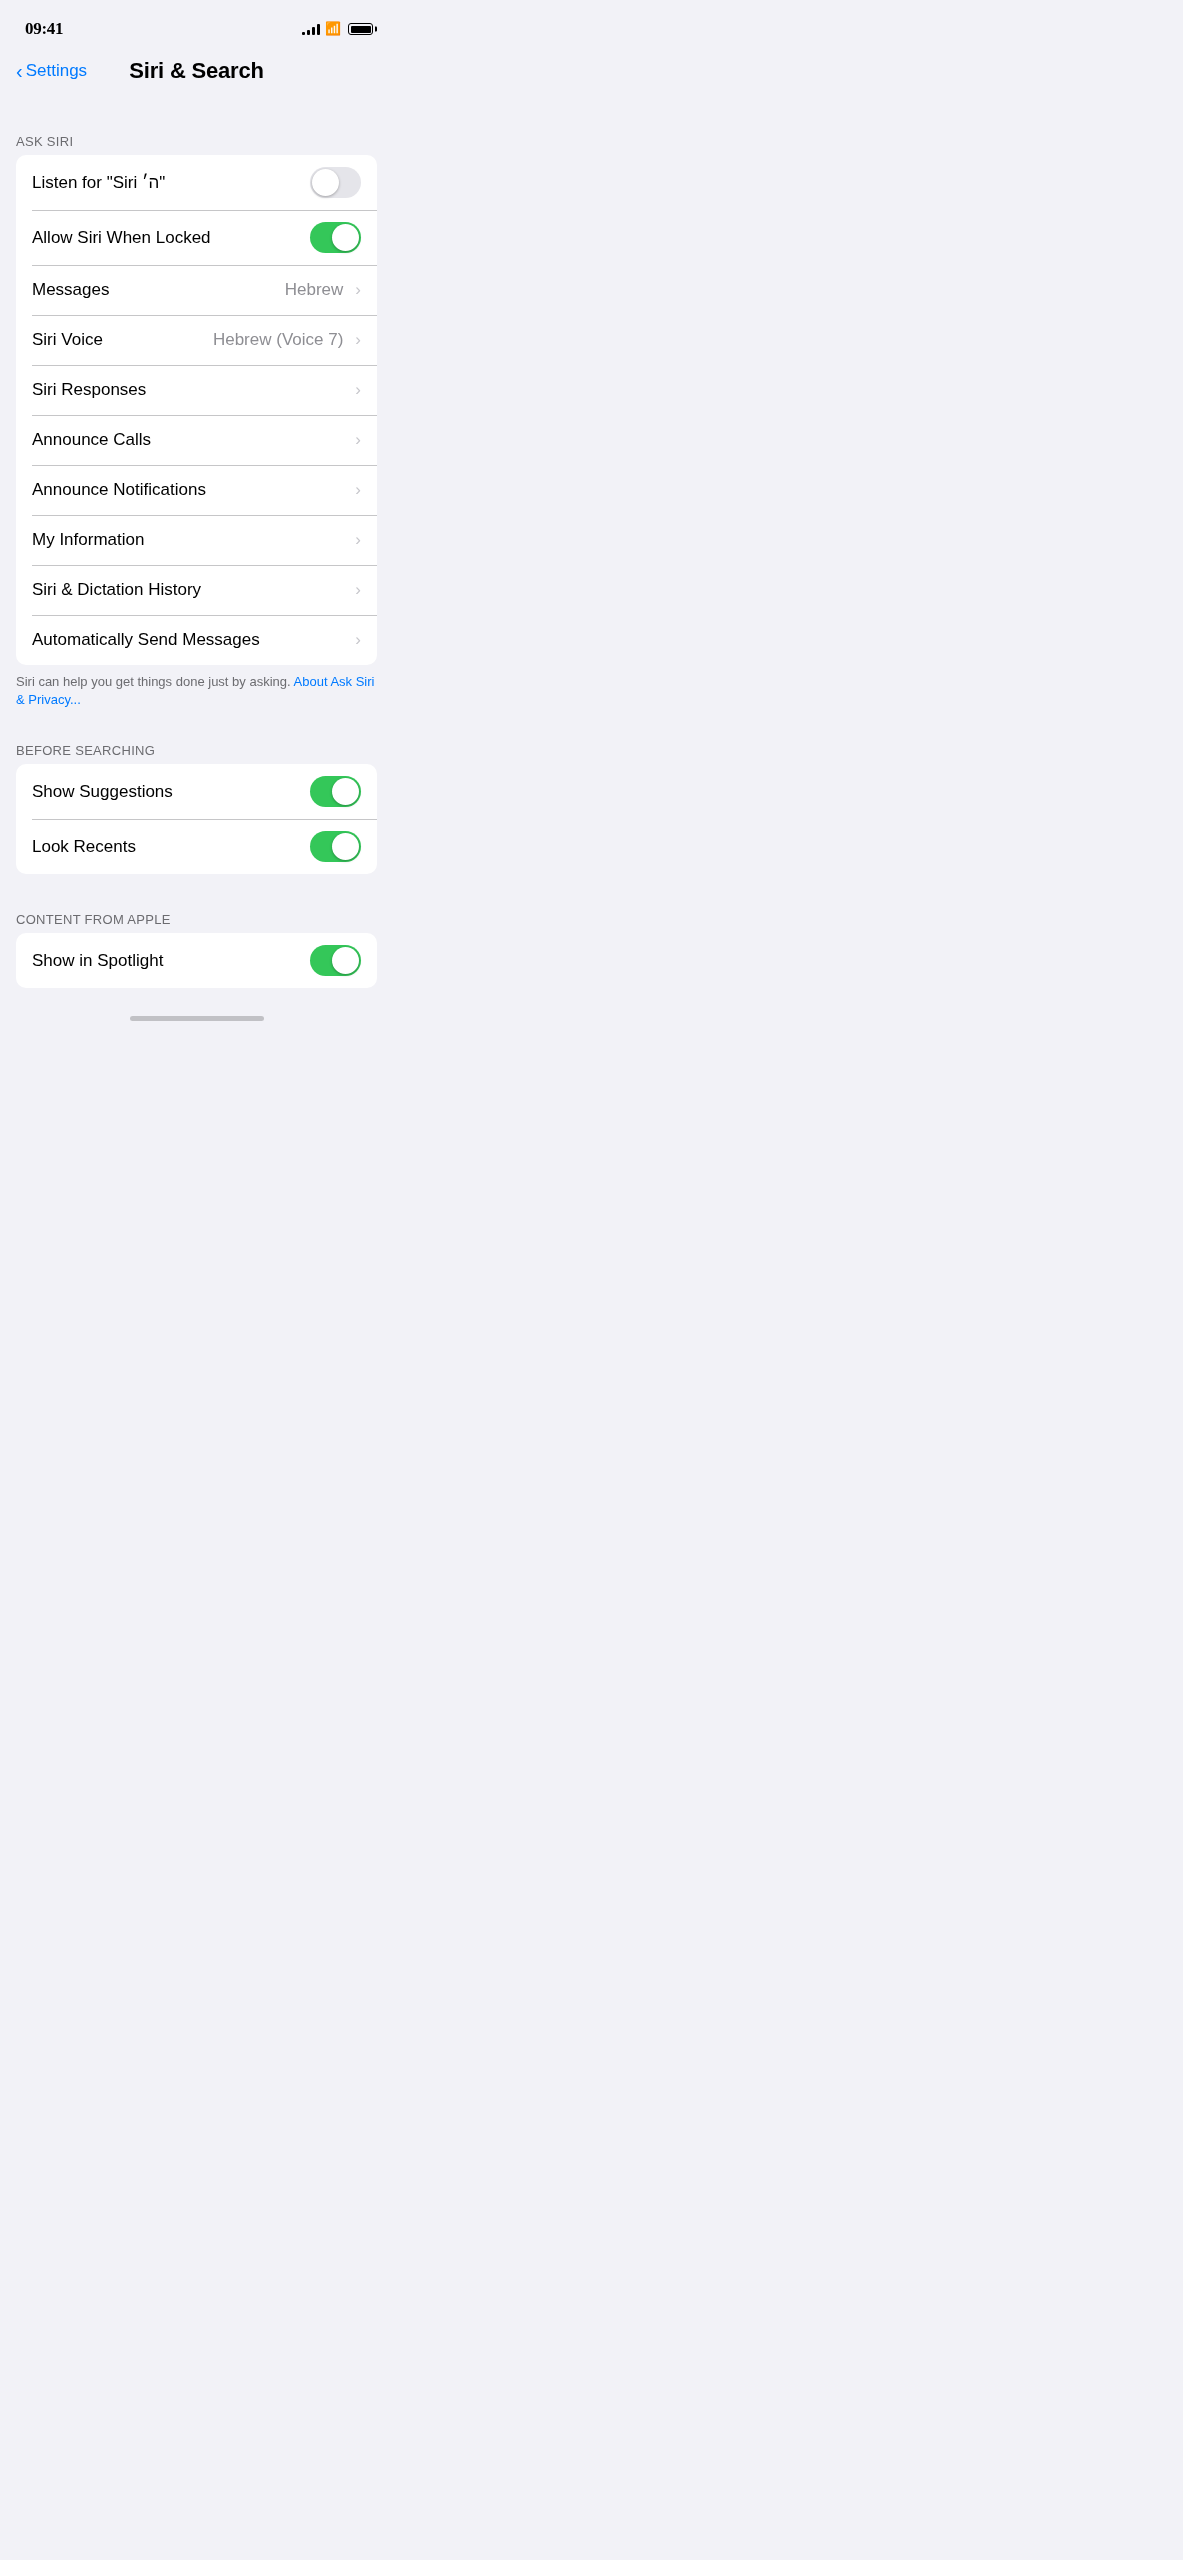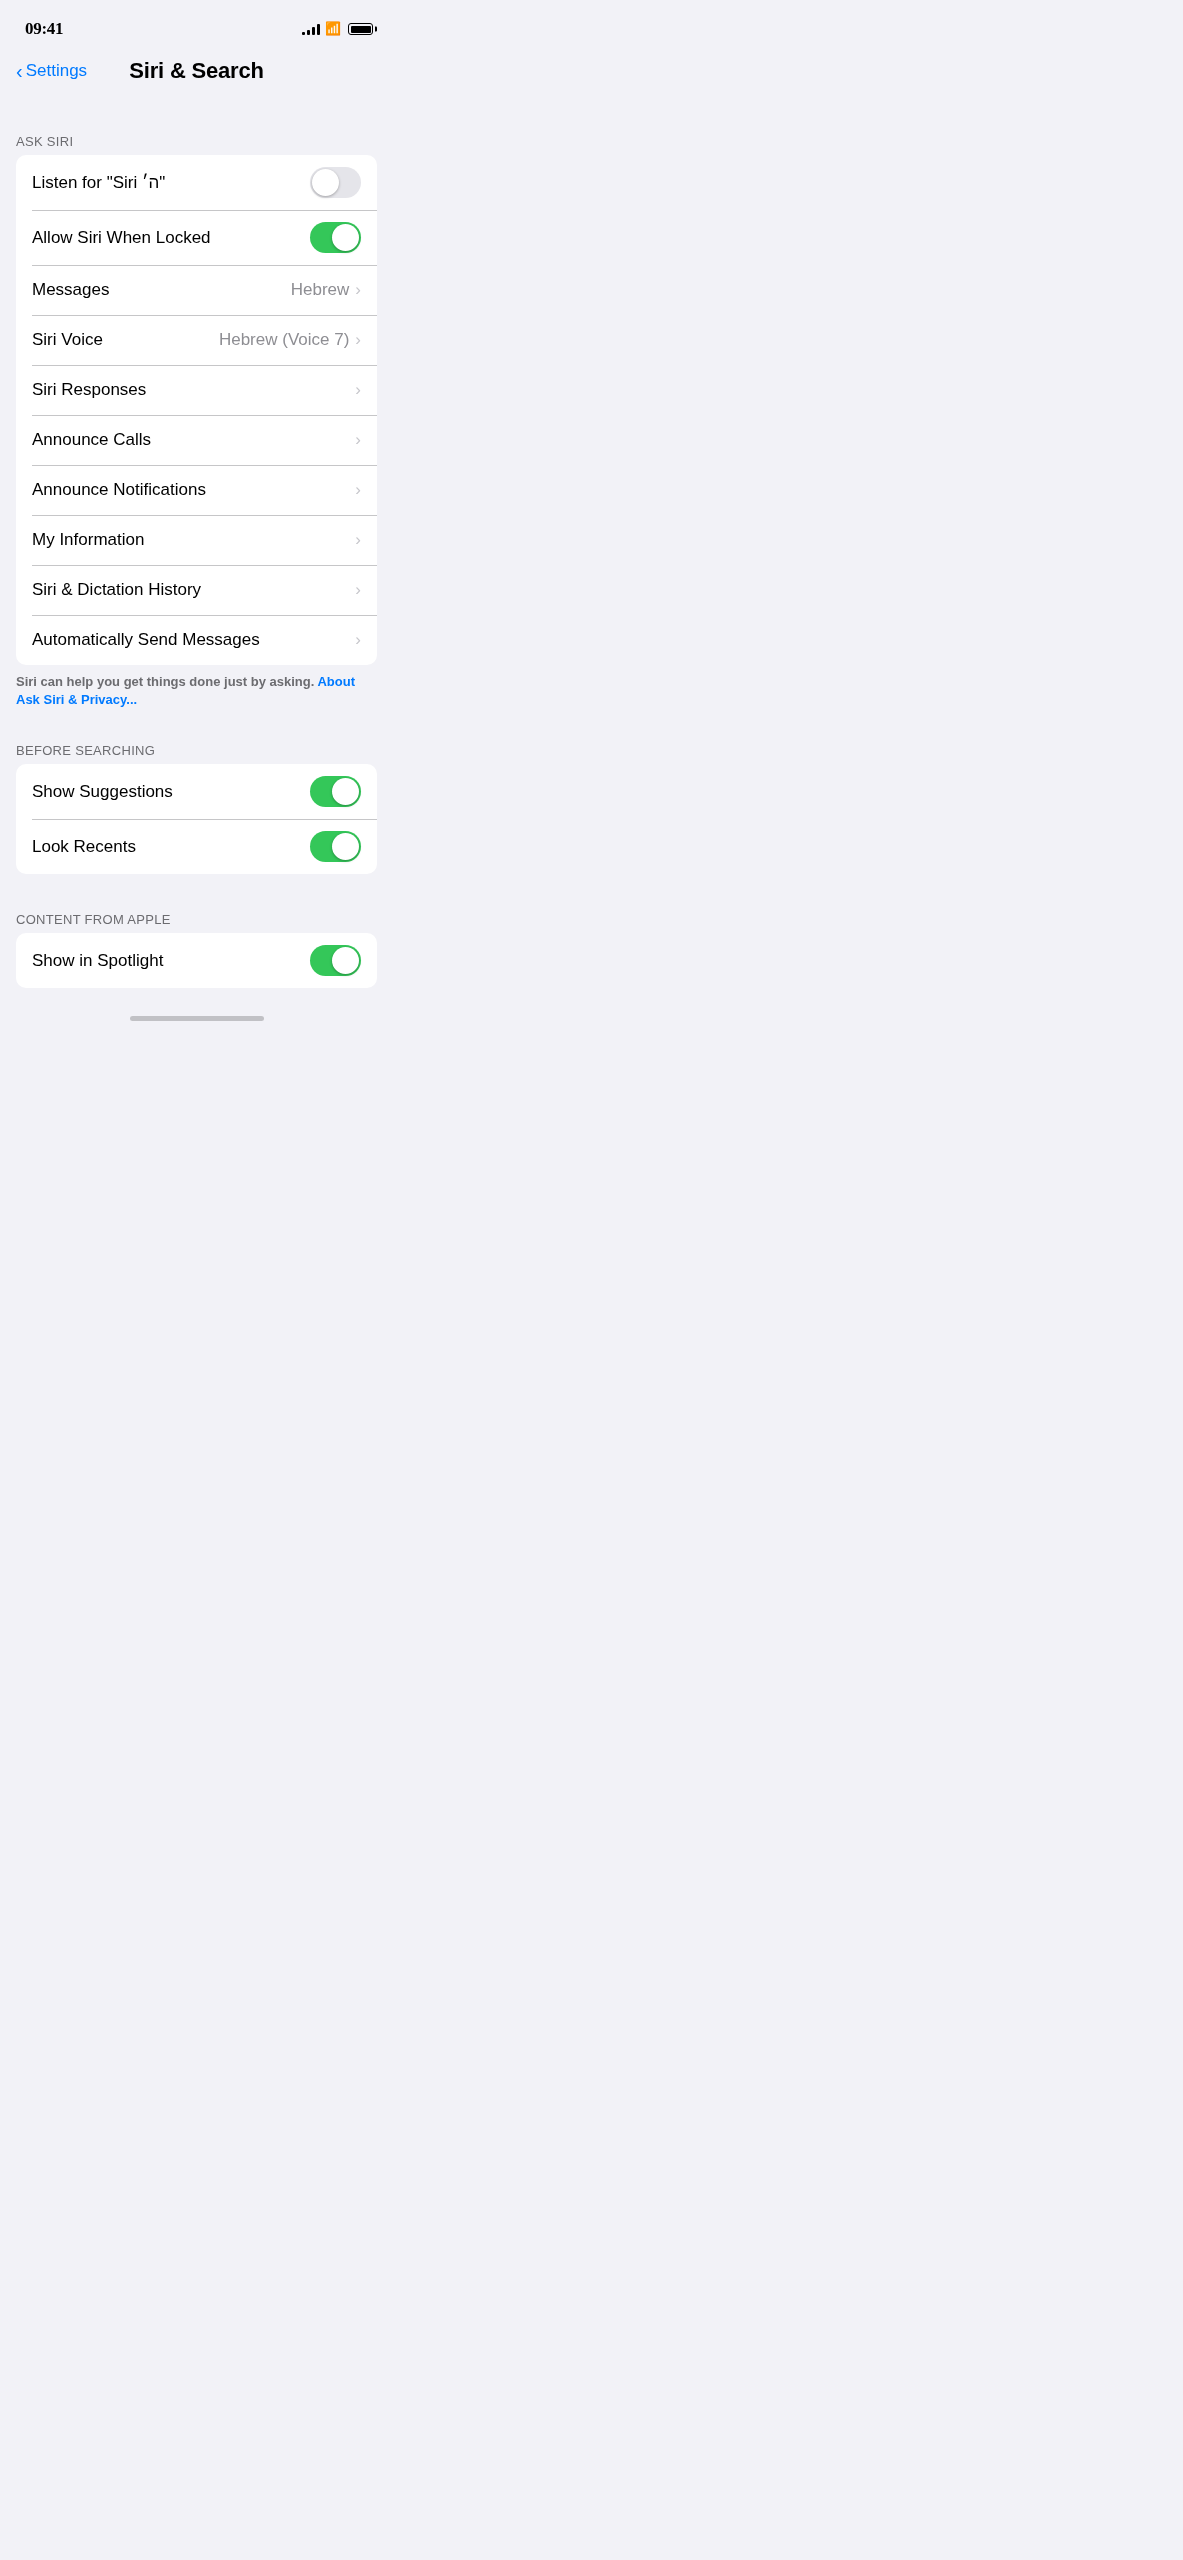--- a/index.html
+++ b/index.html
@@ -157,21 +157,21 @@
 
     .row-label {
       font-size: 17px;
       color: #000;
       flex: 1;
     }
 
     .row-value {
       font-size: 17px;
       color: #8e8e93;
-      margin-right: 6px;
+      margin-right: 12px;
       text-align: center;
     }
 
     .chevron {
       color: #c7c7cc;
       font-size: 17px;
       font-weight: 500;
     }
 
     
@@ -210,21 +210,20 @@
     .toggle.off .toggle-knob {
       left: 2px;
     }
 
     
     .section-footer {
       padding: 8px 16px 16px 16px;
       font-size: 13px;
       color: #6c6c70;
       line-height: 1.4;
-      font-weight: bold;
     }
 
     .section-footer a {
       color: #007aff;
       text-decoration: none;
     }
 
     
     .home-indicator {
       display: flex;

